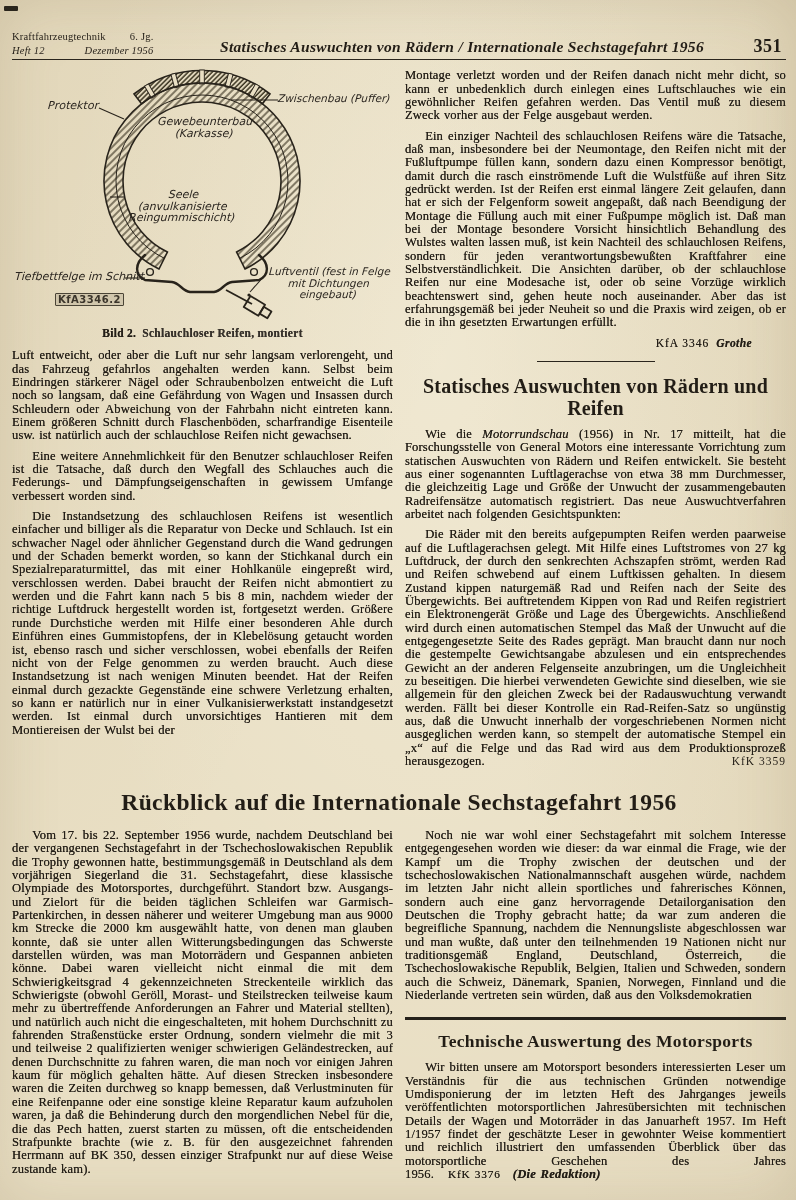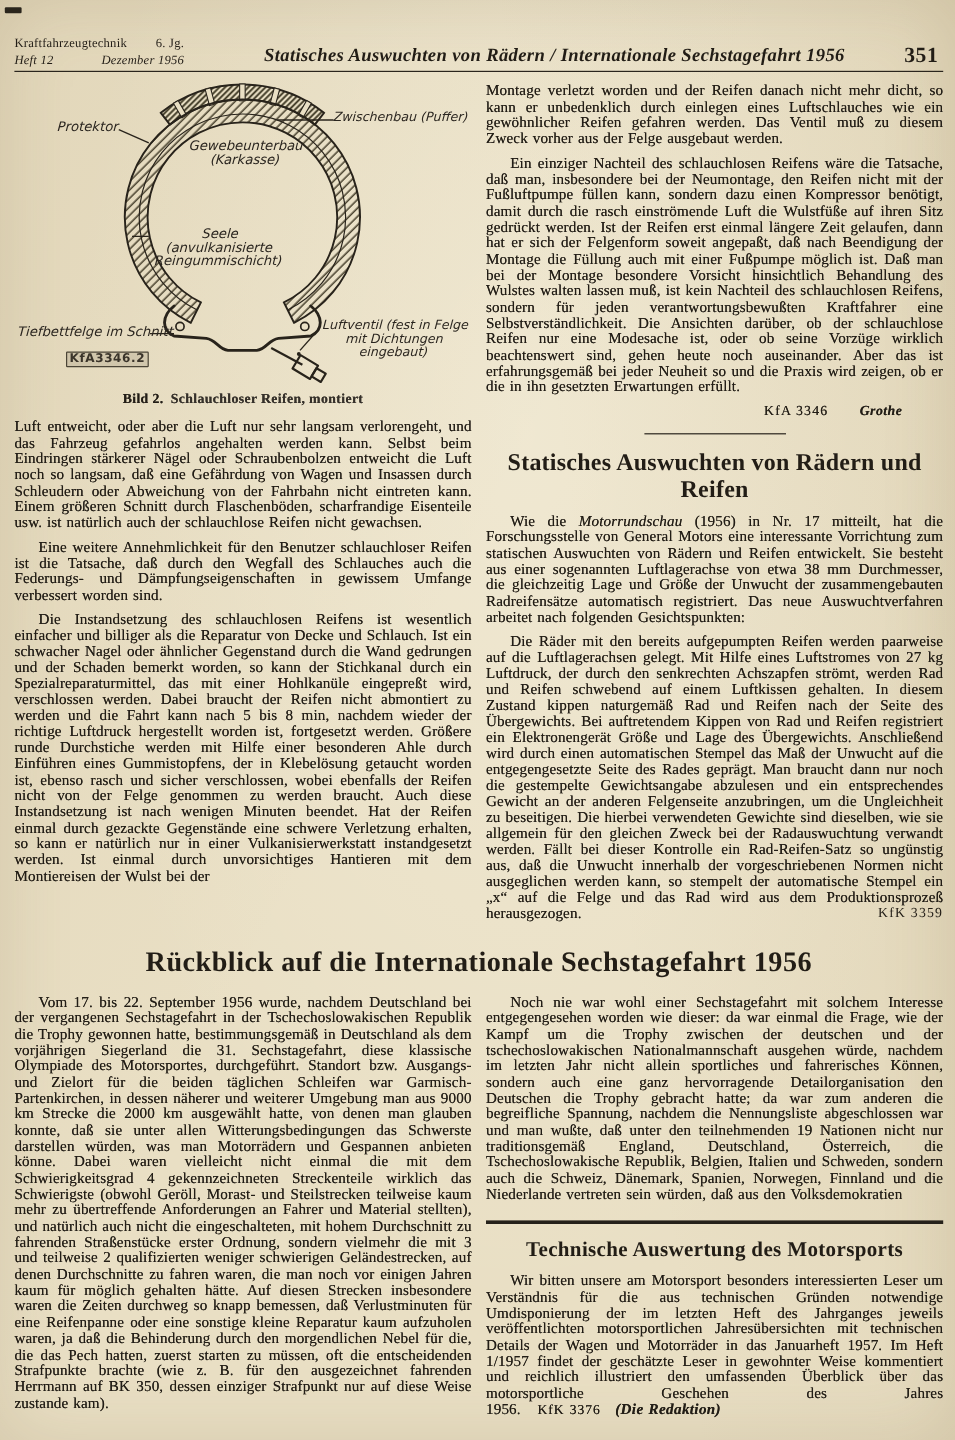--- a/index.html
+++ b/index.html
@@ -33,21 +33,21 @@
   
   .two-col{display:flex;gap:12px;margin-top:9px;}
   .col{flex:1;min-width:0;}
   p.body{
     margin:0 0 7px 0;font-size:12.6px;line-height:13.35px;text-align:justify;
     letter-spacing:.12px;word-spacing:.8px;
     text-shadow:0 0 .35px rgba(34,29,22,.85);
   }
   p.ind{text-indent:1.6em;}
   .sig-line{font-size:11.5px;text-align:right;padding-right:34px;margin-top:1px;text-shadow:0 0 .3px rgba(34,29,22,.8);}
-  .sig-line .code{letter-spacing:1px;margin-right:26px;}
+  .sig-line .code{letter-spacing:1px;margin-right:7px;}
   .sig-line .name{font-style:italic;font-weight:bold;letter-spacing:.4px;}
   .mini-divider{width:118px;border-bottom:1.2px solid #2a251d;margin:12px auto 13px auto;}
   h2.art-head{margin:0 0 9px 0;text-align:center;font-size:20px;line-height:1.1;font-weight:bold;letter-spacing:.2px;}
   .code-right{font-size:11.5px;letter-spacing:1px;text-align:right;margin-top:-13.3px;margin-bottom:7px;}
   .inline-code{font-size:11.3px;letter-spacing:.8px;margin-left:14px;white-space:nowrap;}
   .inline-byline{font-style:italic;font-weight:bold;margin-left:12px;white-space:nowrap;letter-spacing:.3px;}
   h1.sec-head{margin:16px 0 13px 0;text-align:center;font-size:23.5px;font-weight:bold;letter-spacing:.4px;line-height:1.1;}
   .thick-rule{border-bottom:3px solid #25211a;margin:15px 0 11px 0;}
   h3.sub-head{margin:0 0 9px 0;text-align:center;font-size:17.5px;font-weight:bold;letter-spacing:.3px;}
   i.jn{font-style:italic;}

